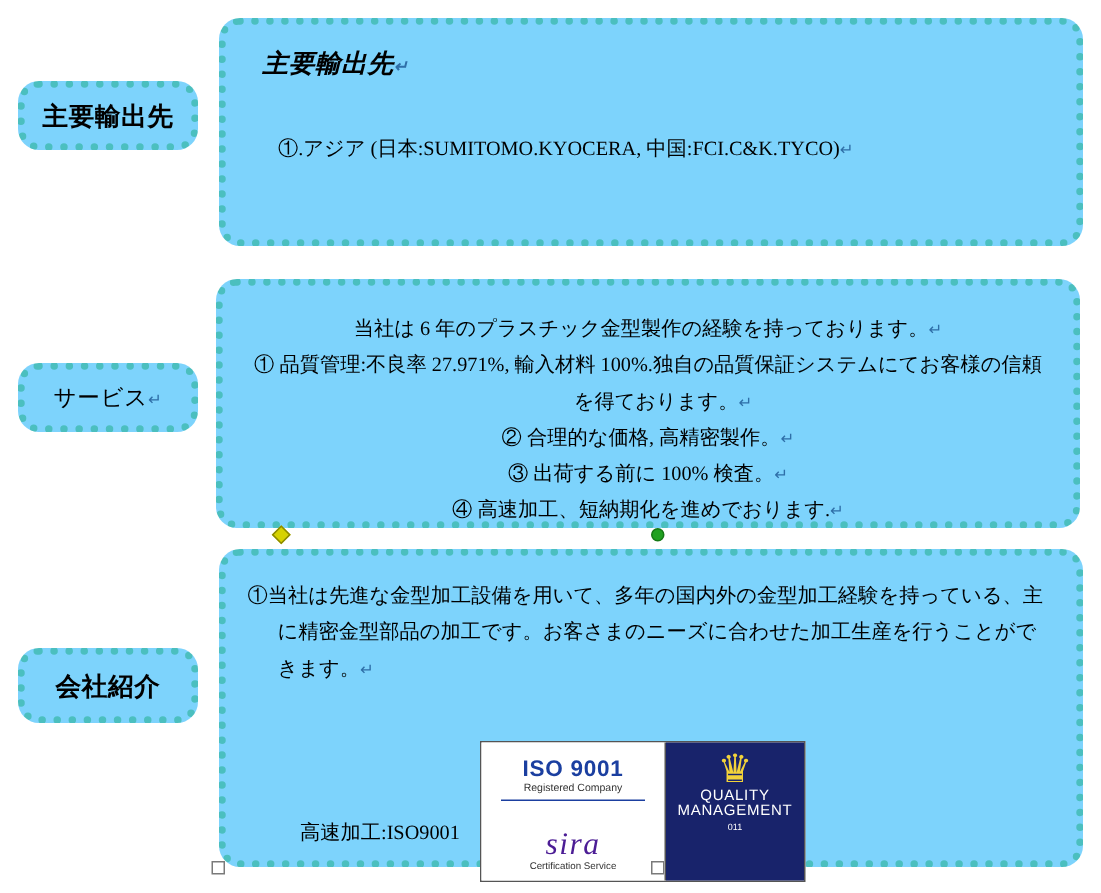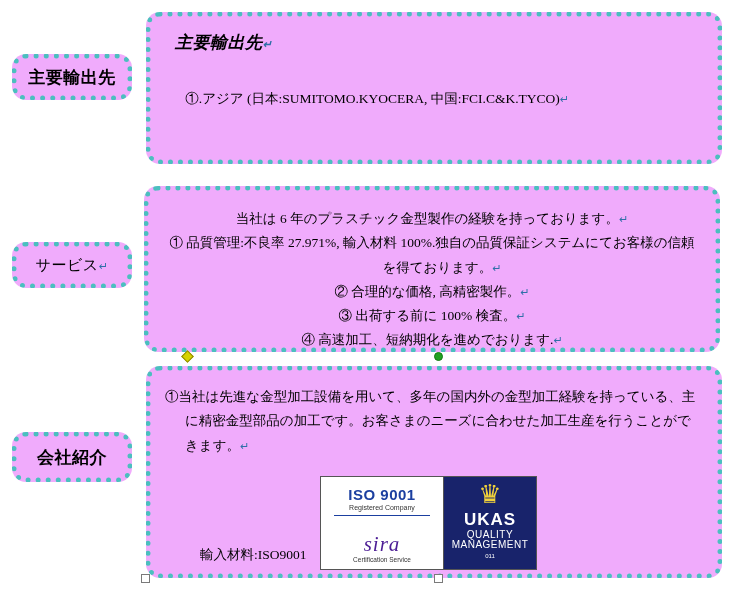--- a/index.html
+++ b/index.html
@@ -21,21 +21,21 @@
     width: 734px;
     height: 595px;
   }
 
   
   .dotted-box {
     position: absolute;
     box-sizing: border-box;
     border: 5px dotted #4bbfbf;
     border-radius: 14px;
-    background: #f0abfc;
+    background: #7dd3fc;
   }
 
   
   .label-box {
     display: flex;
     align-items: center;
     justify-content: center;
     font-family: "Liberation Serif", serif;
     font-weight: bold;
     font-size: 17px;
@@ -240,37 +240,36 @@
   <div class="dotted-box content-box" style="left:146px; top:366px; width:576px; height:212px;">
     <div class="para indent-hang" style="margin-top:4px;">
       <span>①当社は先進な金型加工設備を用いて、多年の国内外の金型加工経験を持っている、主に精密金型部品の加工です。お客さまのニーズに合わせた加工生産を行うことができます。</span><span class="pilcrow">↵</span>
     </div>
   </div>
 
   <div class="dotted-box label-box" style="left:12px; top:432px; width:120px; height:50px;">
     <span>会社紹介</span>
   </div>
 
-  <div class="logo-wrap" style="left:320px; top:476px;">
+  <div class="logo-wrap" style="left:320px; top:494px;">
     <div class="iso-left">
       <div class="iso-title">ISO 9001</div>
       <div class="iso-sub">Registered Company</div>
       <div class="iso-rule"></div>
       <div class="sira">sira</div>
       <div class="sira-sub">Certification Service</div>
     </div>
     <div class="ukas-right">
       <div class="crown">♛</div>
-      <div class="ukas-word">UKAS</div>
       <div class="ukas-line">QUALITY</div>
       <div class="ukas-line">MANAGEMENT</div>
       <div class="ukas-num">011</div>
     </div>
   </div>
 
   <div class="para" style="position:absolute; left:200px; top:543px; font-size:13.5px;">
-    <span>輸入材料:ISO9001</span>
+    <span>高速加工:ISO9001</span>
   </div>
 
   <div class="handle" style="left:141px; top:574px;"></div>
   <div class="handle" style="left:434px; top:574px;"></div>
 
 </div>
 
 </body></html>

